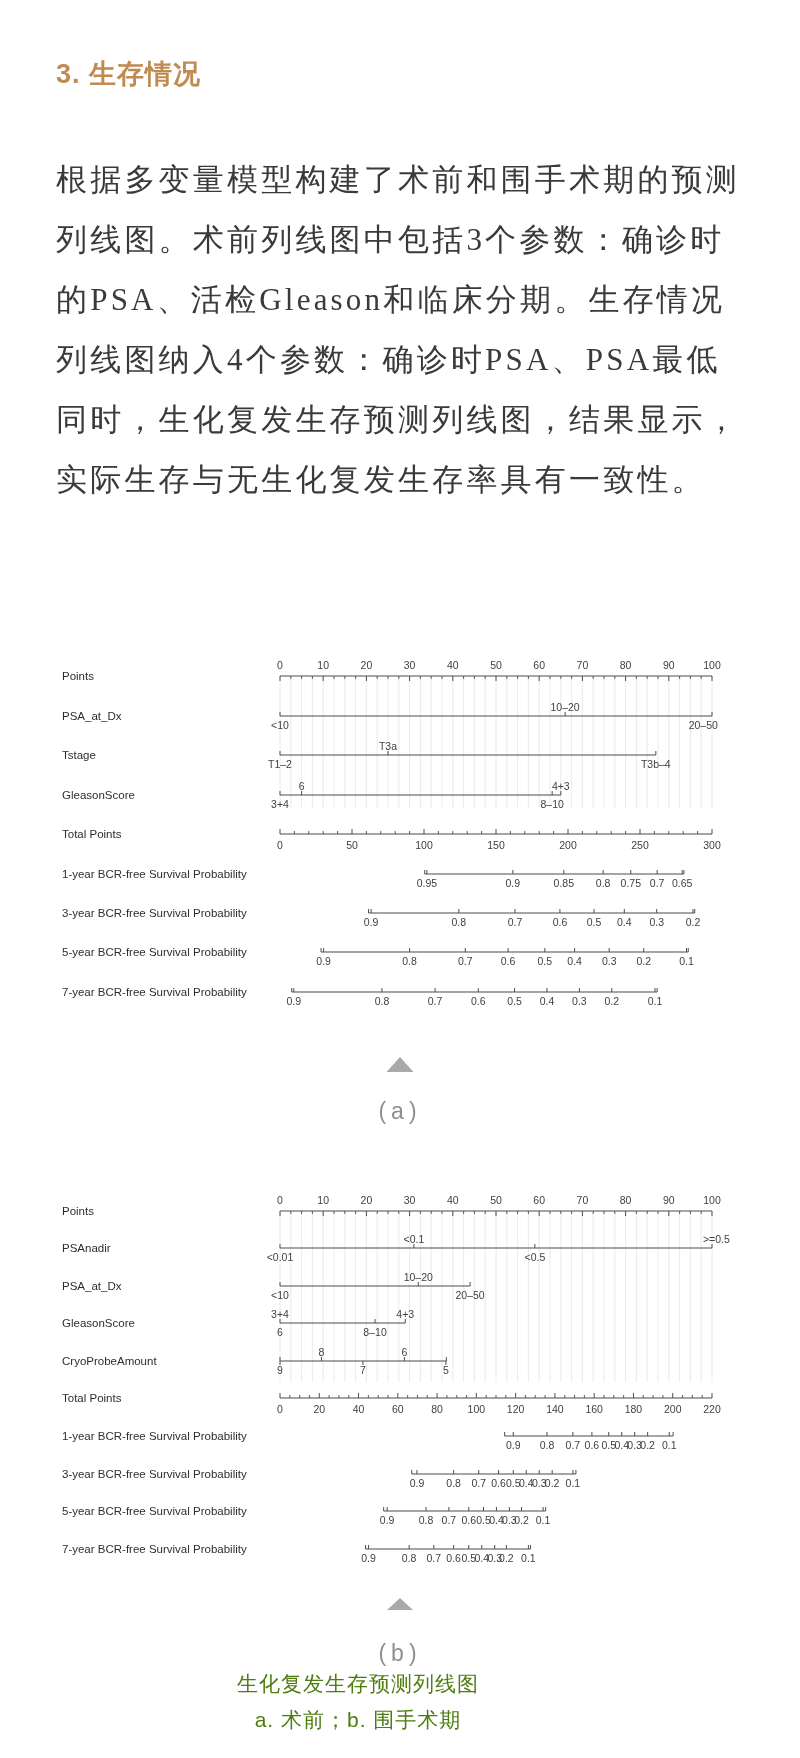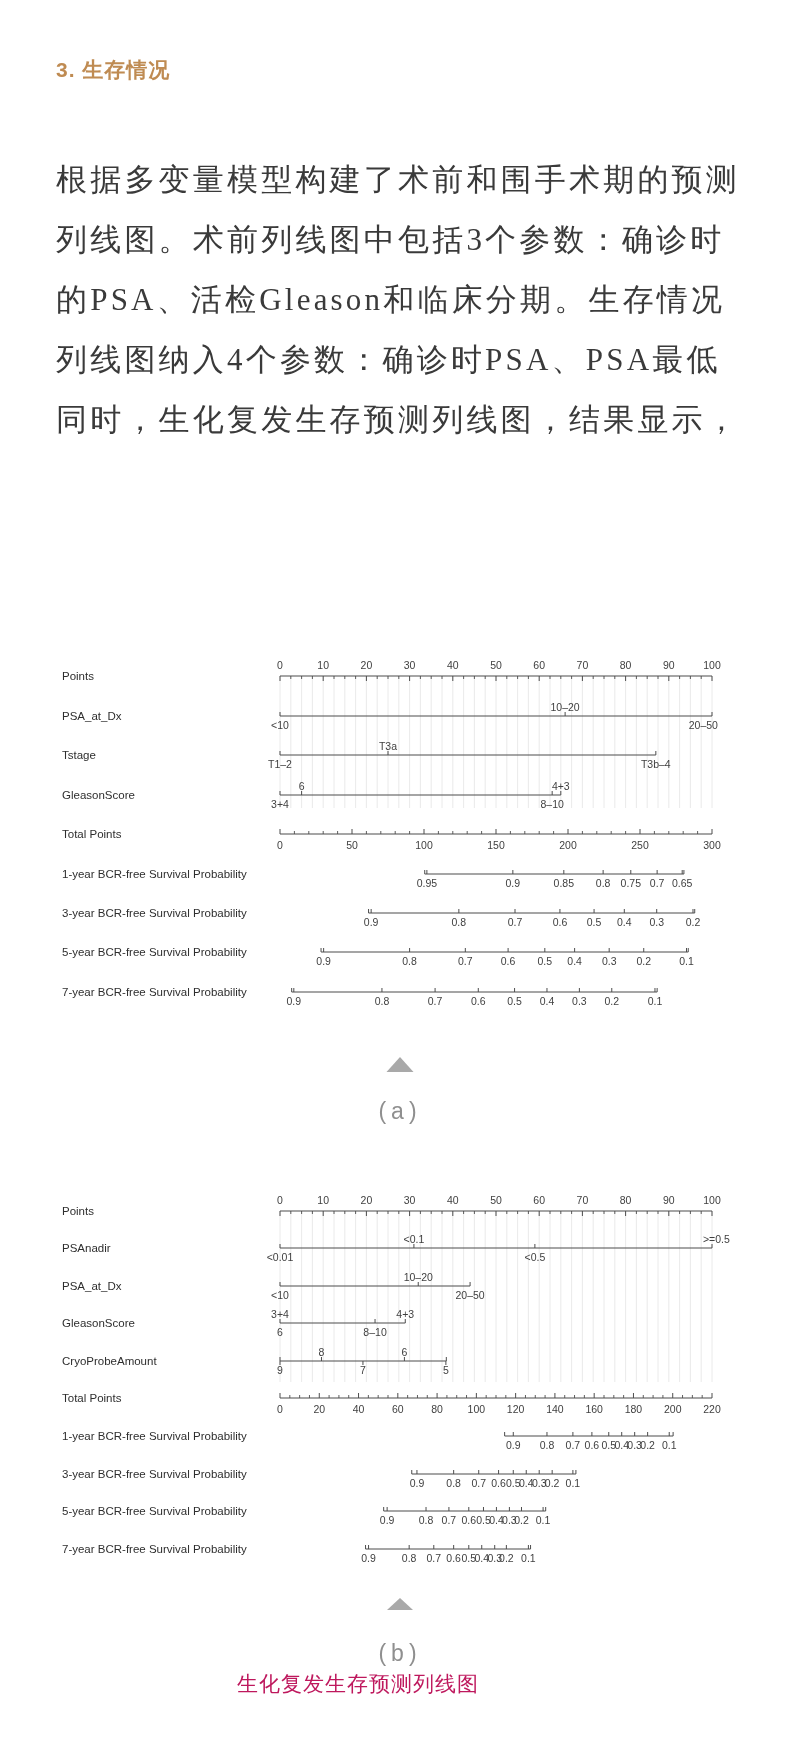--- a/index.html
+++ b/index.html
@@ -1,41 +1,42 @@
 <!DOCTYPE html>
 <html><head>
 <meta charset="utf-8">
 <style>
   html,body{margin:0;padding:0;background:#fff;}
   .page{position:relative;width:800px;height:1758px;background:#ffffff;overflow:hidden;
         font-family:"Liberation Sans","DejaVu Sans",sans-serif;}
-  .heading{position:absolute;left:56px;top:56px;font-size:21px;font-weight:bold;letter-spacing:1px;}
+  .heading{position:absolute;left:56px;top:56px;font-size:27px;font-weight:bold;letter-spacing:1px;}
   .para{position:absolute;left:56px;top:150px;width:700px;color:#3a3a3a;font-family:Liberation Serif, serif;}
   .para div{height:60px;line-height:60px;font-size:31px;letter-spacing:3.2px;white-space:nowrap;}
   .chart{position:absolute;left:0;}
   #svg-a{top:630px;}
   #svg-b{top:1160px;}
   svg text{font-family:"Liberation Sans","DejaVu Sans",sans-serif;}
   .figlabel{position:absolute;left:0;width:800px;text-align:center;color:#8f8f8f;
             font-size:23px;letter-spacing:5px;}
-  .figcap{position:absolute;left:0;width:716px;text-align:center;color:#be185d;font-size:21px;letter-spacing:1px;}
+  .figcap{position:absolute;left:0;width:716px;text-align:center;color:#4d7c0f;font-size:21px;letter-spacing:1px;}
 </style>
 </head>
 <body>
 
 <div class="page">
 
   <div class="heading" style="color: rgb(191, 139, 82);">3. 生存情况</div>
 
   <div class="para">
     <div>根据多变量模型构建了术前和围手术期的预测</div>
     <div>列线图。术前列线图中包括3个参数：确诊时</div>
     <div>的PSA、活检Gleason和临床分期。生存情况</div>
     <div>列线图纳入4个参数：确诊时PSA、PSA最低</div>
     <div>同时，生化复发生存预测列线图，结果显示，</div>
+    <div>实际生存与无生化复发生存率具有一致性。</div>
   </div>
 
   <svg id="svg-a" class="chart" width="800" height="460">
       <line x1="280" x2="280" y1="46" y2="178" stroke="#e4e4e4" stroke-width="0.8"></line>
       <line x1="290.8" x2="290.8" y1="46" y2="178" stroke="#e4e4e4" stroke-width="0.8"></line>
       <line x1="301.6" x2="301.6" y1="46" y2="178" stroke="#e4e4e4" stroke-width="0.8"></line>
       <line x1="312.4" x2="312.4" y1="46" y2="178" stroke="#e4e4e4" stroke-width="0.8"></line>
       <line x1="323.2" x2="323.2" y1="46" y2="178" stroke="#e4e4e4" stroke-width="0.8"></line>
       <line x1="334" x2="334" y1="46" y2="178" stroke="#e4e4e4" stroke-width="0.8"></line>
       <line x1="344.8" x2="344.8" y1="46" y2="178" stroke="#e4e4e4" stroke-width="0.8"></line>
@@ -561,14 +562,15 @@
       <text x="494.704" y="402" font-size="10.5" text-anchor="middle" fill="#3f3f3f">0.3</text>
       <line x1="506.368" y1="385" x2="506.368" y2="389" stroke="#4d4d4d" stroke-width="1"></line>
       <text x="506.368" y="402" font-size="10.5" text-anchor="middle" fill="#3f3f3f">0.2</text>
       <line x1="528.4" y1="385" x2="528.4" y2="389" stroke="#4d4d4d" stroke-width="1"></line>
       <text x="528.4" y="402" font-size="10.5" text-anchor="middle" fill="#3f3f3f">0.1</text>
       <polygon points="387,450 413,450 400,438" fill="#a9a9a9"></polygon>
     </svg>
   <div class="figlabel" style="top:1640px">(b)</div>
 
   <div class="figcap" style="top:1670px">生化复发生存预测列线图</div>
+  <div class="figcap" style="top:1706px">a. 术前；b. 围手术期</div>
 
 </div>
 
 </body></html>

